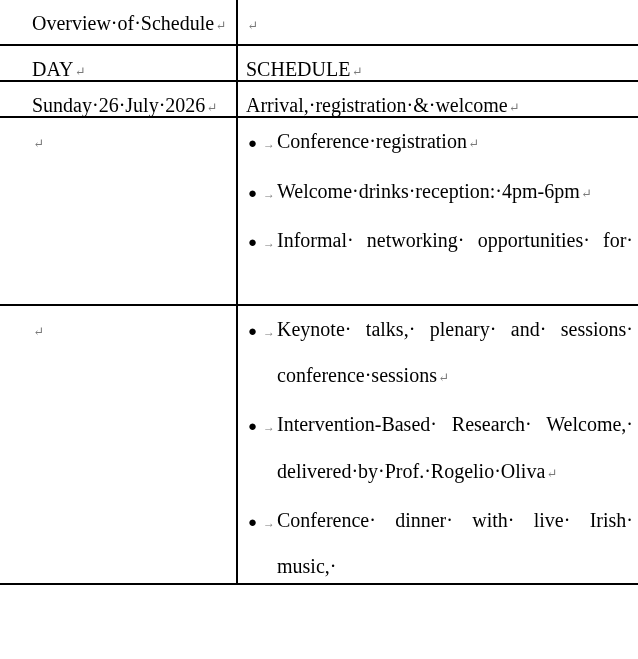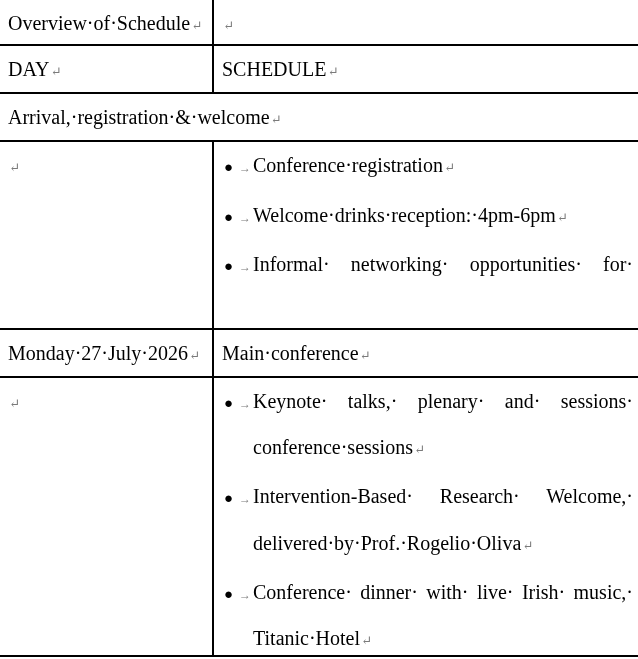--- a/index.html
+++ b/index.html
@@ -24,27 +24,28 @@
   .cell {
     box-sizing: border-box;
     line-height: 46px;
     overflow: hidden;
   }
   .cell.left {
     width: 214px;
     flex: 0 0 214px;
     border-right: 2px solid #000000;
     padding: 0 16px 0 8px;
+    margin-left: 24px;
   }
   .cell.rightc {
     flex: 1 1 auto;
     padding: 0 5px 0 8px;
   }
   .h46 { height: 46px; }
-  .h48 { height: 48px; }
+  .h48 { height: 36px; }
   .h188 { height: 188px; }
   .h279 { height: 279px; }
   .row.details .cell { line-height: 46.5px; }
   .row.details2 .cell { line-height: 46.2px; }
   .bline {
     position: relative;
     padding-left: 31px;
   }
   .bmarker {
     position: absolute;
@@ -87,20 +88,23 @@
   <div class="row h48">
     <div class="cell left">
       <span>DAY</span><span class="end-mark">↵</span>
     </div>
     <div class="cell rightc">
       <span>SCHEDULE</span><span class="end-mark">↵</span>
     </div>
   </div>
 
   <div class="row h48">
+    <div class="cell left">
+      <span>Sunday·26·July·2026</span><span class="end-mark">↵</span>
+    </div>
     <div class="cell rightc">
       <span>Arrival,·registration·&amp;·welcome</span><span class="end-mark">↵</span>
     </div>
   </div>
 
   <div class="row details h188">
     <div class="cell left">
       <span></span><span class="end-mark">↵</span>
     </div>
     <div class="cell rightc">
@@ -112,28 +116,20 @@
         <span class="bmarker"><span class="bullet-glyph">●</span><span class="tab-mark">→</span></span>
         <span>Welcome·drinks·reception:·4pm-6pm</span><span class="end-mark">↵</span>
       </div>
       <div class="bline">
         <span class="bmarker"><span class="bullet-glyph">●</span><span class="tab-mark">→</span></span>
         <div class="just">Informal· networking· opportunities· for·</div>
       </div>
     </div>
   </div>
 
-  <div class="row h48">
-    <div class="cell left">
-      <span>Monday·27·July·2026</span><span class="end-mark">↵</span>
-    </div>
-    <div class="cell rightc">
-      <span>Main·conference</span><span class="end-mark">↵</span>
-    </div>
-  </div>
 
   <div class="row details2 h279">
     <div class="cell left">
       <span></span><span class="end-mark">↵</span>
     </div>
     <div class="cell rightc">
       <div class="bline">
         <span class="bmarker"><span class="bullet-glyph">●</span><span class="tab-mark">→</span></span>
         <div class="just">Keynote· talks,· plenary· and· sessions·</div>
         <div><span>conference·sessions</span><span class="end-mark">↵</span></div>

